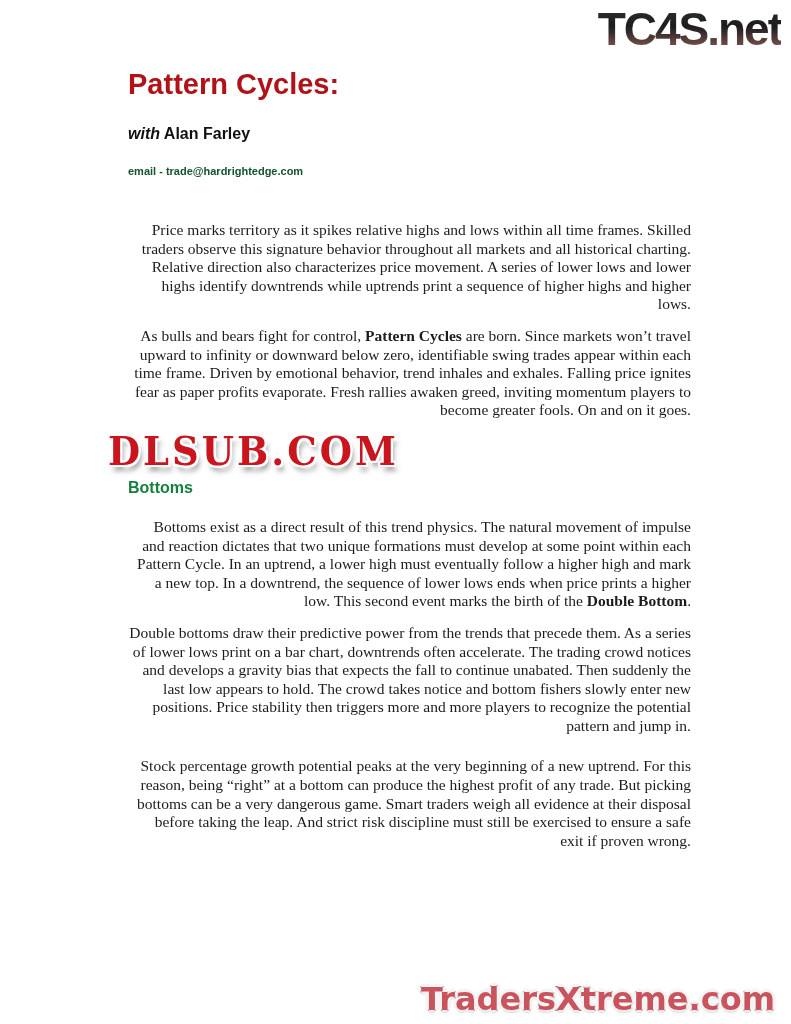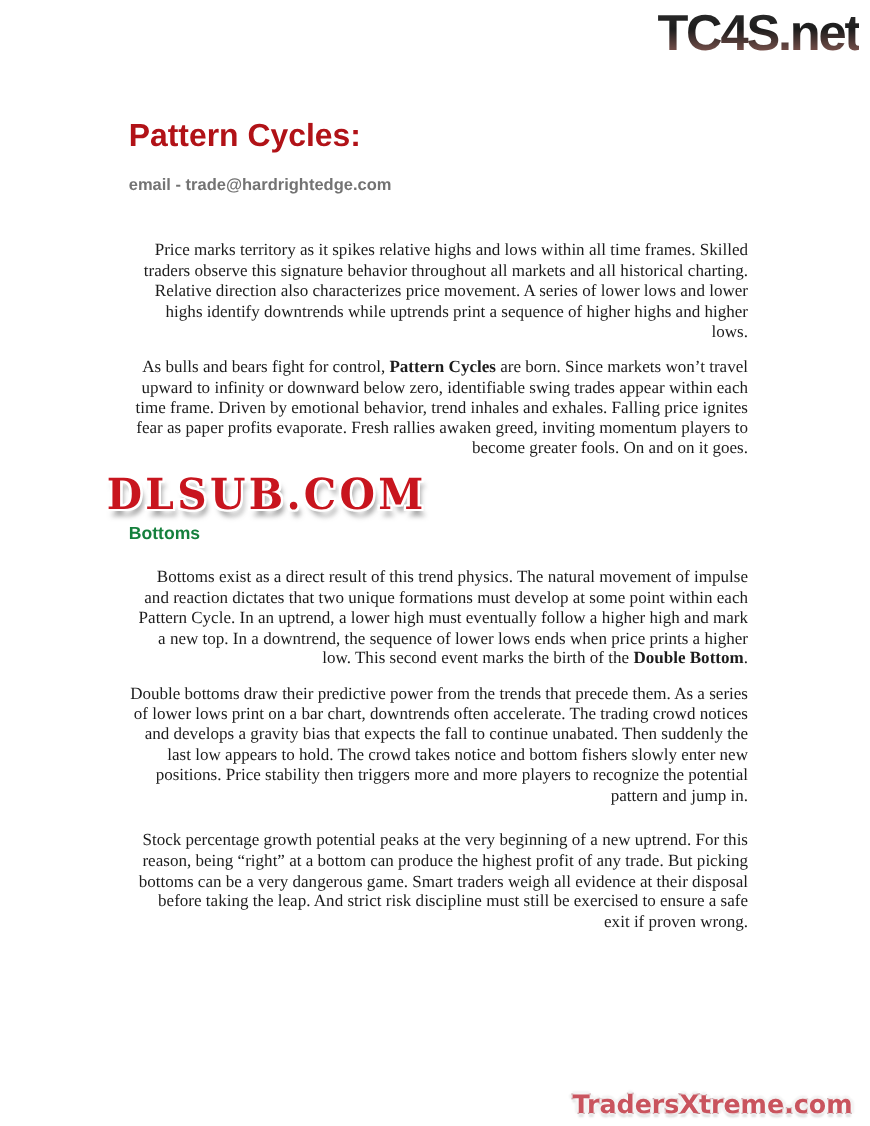--- a/index.html
+++ b/index.html
@@ -21,23 +21,23 @@
     letter-spacing:-2px;
     color:#3a3a3a;
     background:linear-gradient(180deg,#5c5c5c 0%, #2a2a2a 18%, #1c1c1c 45%, #6b4a45 78%, #a06058 100%);
     -webkit-background-clip:text;
     background-clip:text;
     -webkit-text-fill-color:transparent;
   }
 
   
   .content {
-    position:absolute; top:0; left:117px;
+    position:absolute; top:0; left:128px;
     width:563px;
-    padding-top:108px;
+    padding-top:68px;
   }
   .title {
     font-family:"Liberation Sans", sans-serif;
     font-weight:bold;
     font-size:29px;
     line-height:33px;
     color:#b11217;
   }
   .subtitle {
     margin-top:21px;
@@ -54,23 +54,23 @@
     font-weight:bold;
     font-size:16px;
     line-height:19px;
     color:#111;
   }
   .byline .with { font-style:italic; }
   .email-line {
     margin-top:19px;
     font-family:"Liberation Sans", sans-serif;
     font-weight:bold;
-    font-size:15px;
+    font-size:11px;
     line-height:18px;
-    color:#737373;
+    color:#14532d;
   }
 
   .body-text p {
     margin:0 0 13px 0;
     font-size:15.5px;
     line-height:18.6px;
     text-align:right;
   }
   .body-text .first-para { margin-top:41px; }
   .em-bold { font-weight:bold; }
@@ -100,21 +100,21 @@
     font-size:16px;
     color:#15803d;
   }
   .spacer-after-p4 { height:9px; }
 
   
   .bottom-logo {
     position:absolute; right:16px; bottom:6px;
     font-family:"DejaVu Sans", sans-serif;
     font-weight:bold;
-    font-size:23px;
+    font-size:32px;
     letter-spacing:0px;
     color:#c9545e;
     -webkit-text-stroke:2px #7e1620;
     paint-order:stroke fill;
     text-shadow:
       0 0 3px #ffffff, 0 0 5px #ffffff,
       -3px 0 2px #eeeeee, 3px 0 2px #eeeeee,
       0 3px 2px #dddddd, 0 -3px 2px #eeeeee;
   }
 </style>
@@ -123,20 +123,21 @@
 
 <div class="page">
 
   <div class="top-logo">TC4S.net</div>
 
   <div class="content">
 
     <div class="title">Pattern Cycles:</div>
 
 
+    <div class="byline"><span class="with">with</span><span> Alan Farley</span></div>
 
     <div class="email-line">email - trade@hardrightedge.com</div>
 
     <div class="body-text">
 
       <p class="first-para">Price marks territory as it spikes relative highs and lows within all time frames. Skilled traders observe this signature behavior throughout all markets and all historical charting. Relative direction also characterizes price movement. A series of lower lows and lower highs identify downtrends while uptrends print a sequence of higher highs and higher lows.</p>
 
       <p><span>As bulls and bears fight for control, </span><span class="em-bold">Pattern Cycles</span><span> are born. Since markets won’t travel upward to infinity or downward below zero, identifiable swing trades appear within each time frame. Driven by emotional behavior, trend inhales and exhales. Falling price ignites fear as paper profits evaporate. Fresh rallies awaken greed, inviting momentum players to become greater fools. On and on it goes.</span></p>
 
       <div class="dlsub-wrap">

